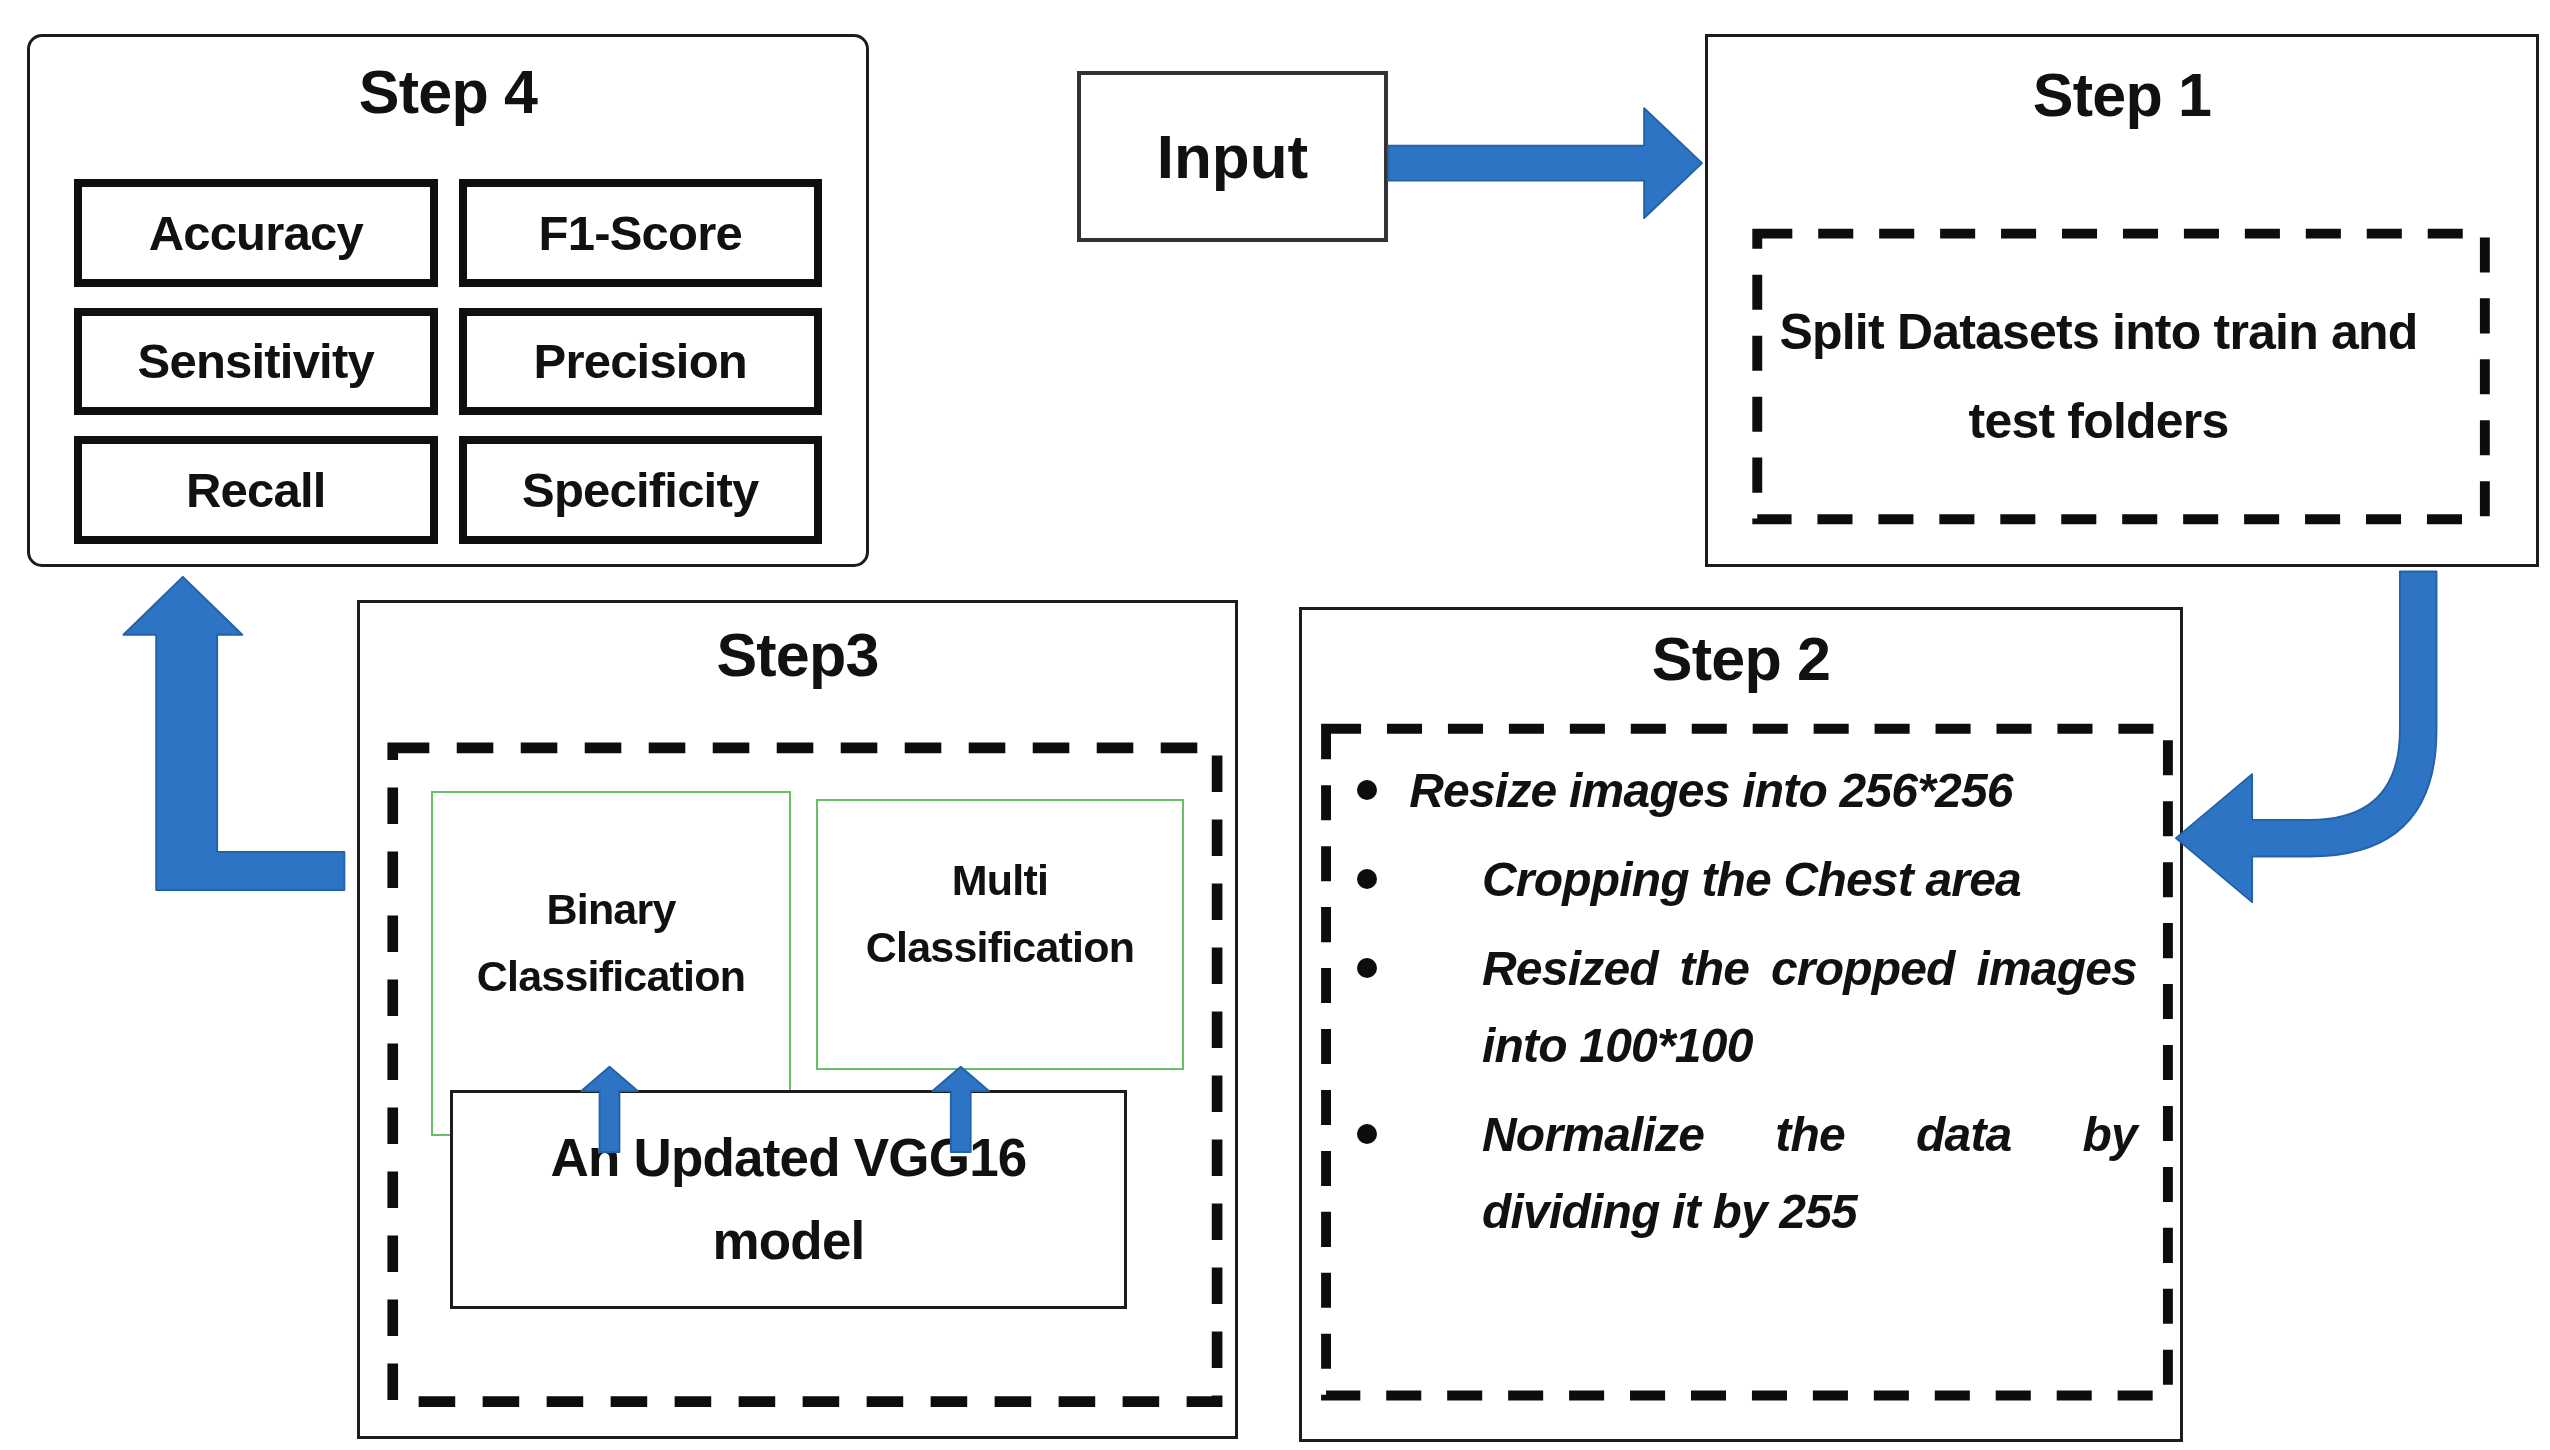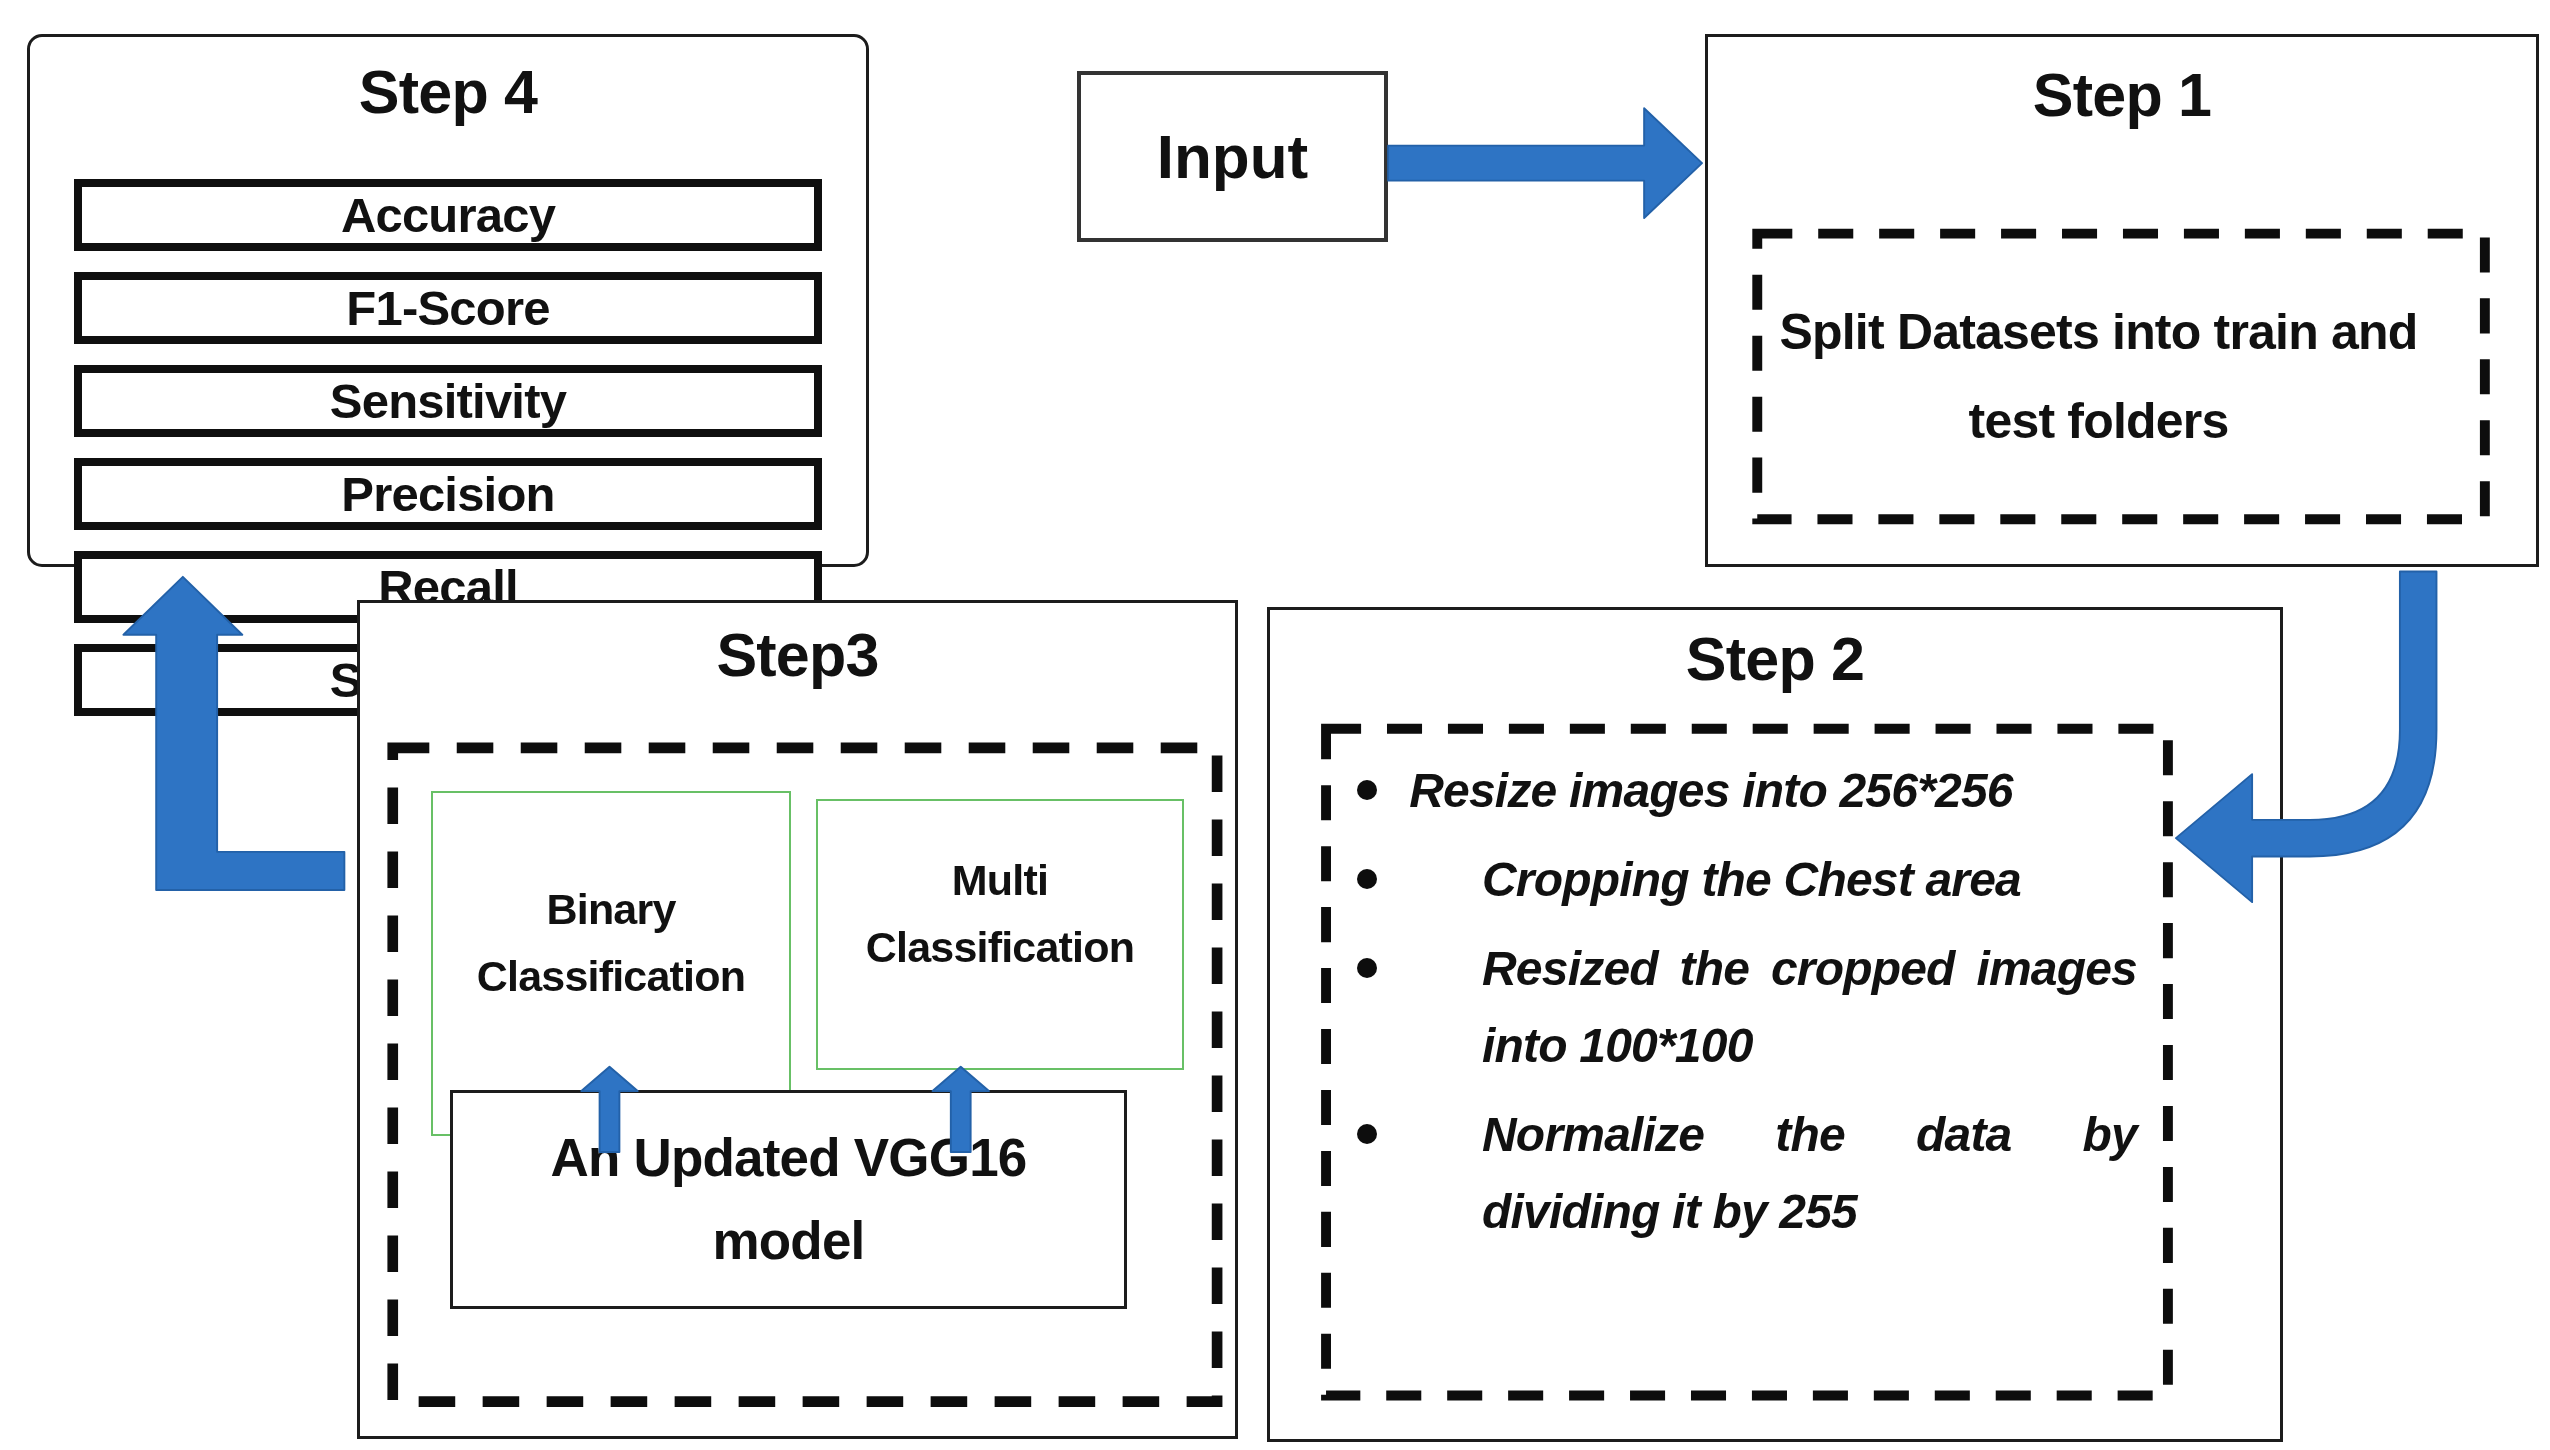--- a/index.html
+++ b/index.html
@@ -20,21 +20,21 @@
   #canvas{position:relative;width:2550px;height:1450px;background:#fff;}
 
   .solid-box{position:absolute;border:3px solid #1c1c1c;background:#fff;}
   .title{text-align:center;font-size:61px;letter-spacing:-0.8px;}
 
   
   #step4-box{left:27px;top:34px;width:842px;height:533px;border-radius:15px;}
   #step4-box .title{padding-top:20px;}
   #metrics-grid{
     position:absolute;left:44px;right:44px;top:142px;bottom:20px;
-    display:grid;grid-template-columns:1fr;grid-template-rows:1fr 1fr 1fr;
+    display:grid;grid-template-columns:1fr 1fr;grid-template-rows:1fr 1fr 1fr;
     column-gap:69px;row-gap:30.5px;gap:21px;
   }
   .metric-box{
     border:8.4px solid #0f0f0f;background:#fff;
     display:flex;align-items:center;justify-content:center;
     font-size:49px;letter-spacing:-0.8px;
   }
 
   
   #input-box{
@@ -48,21 +48,21 @@
   #step1-body{
     position:absolute;left:1744px;top:240px;width:709px;height:274px;
     display:flex;align-items:center;justify-content:center;
   }
   #step1-body span{
     display:block;width:701px;text-align:center;
     font-size:50px;line-height:1.78;letter-spacing:-0.8px;
   }
 
   
-  #step2-box{left:1267px;top:607px;width:1016px;height:835px;}
+  #step2-box{left:1299px;top:607px;width:884px;height:835px;}
   #step2-box .title{padding-top:13.7px;}
   #step2-bullets{position:absolute;left:1345px;top:753px;width:792px;list-style:none;}
   #step2-bullets li{display:flex;align-items:flex-start;}
   #step2-bullets li + li{margin-top:12.2px;justify-content:space-between;}
   .bullet-dot{
     flex:none;width:20px;height:20px;border-radius:50%;background:#0d0d0d;
     margin:27.4px 32px 0 12.2px;
   }
   .bullet-text{
     display:block;width:655px;font-size:48px;line-height:1.6;

